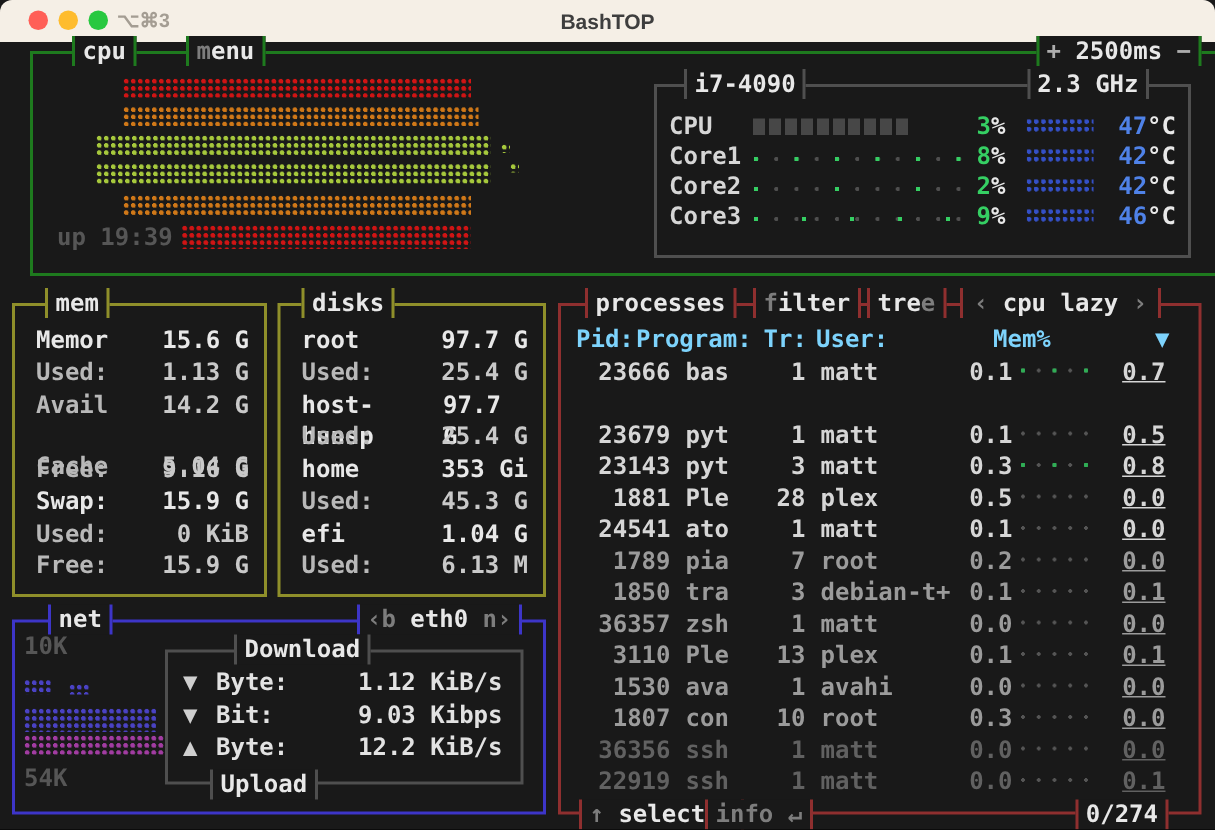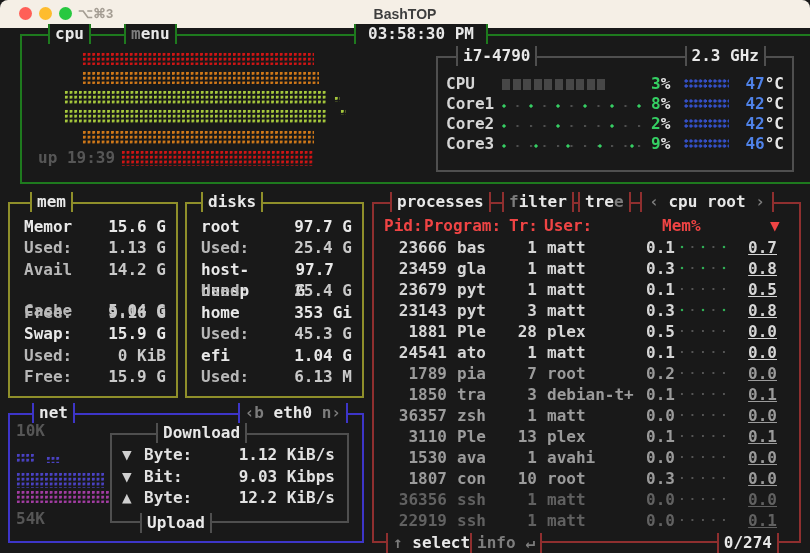--- a/index.html
+++ b/index.html
@@ -50,21 +50,21 @@
              background-size:4.8px 5px;}
   .ci-temp{width:66px;text-align:right;}
   
   .mrow{position:absolute;left:14px;right:10px;height:21px;line-height:21px;display:flex;justify-content:space-between;}
   .mrow .lbl{color:#b8b8b8;} .mrow .val{color:#c9c9c9;}
   .mrow.strong .lbl,.mrow.strong .val{color:#e8e8e8;}
   
   .nrow{position:absolute;left:10px;right:12px;height:21px;line-height:21px;display:flex;}
   .n-arrow{width:22px;color:#cfcfcf;} .n-lbl{width:76px;color:#e2e2e2;} .n-val{flex:1;text-align:right;color:#e2e2e2;}
   
-  .phead{position:absolute;left:8px;right:8px;top:12px;height:20px;color:#ef4444;text-decoration:underline;}
+  .phead{position:absolute;left:8px;right:8px;top:12px;height:20px;color:#7dd3fc;text-decoration:underline;}
   .phead span{position:absolute;}
   .prow{position:absolute;left:8px;right:8px;height:20px;line-height:20px;white-space:nowrap;}
   .prow.t1{color:#d6d6d6;} .prow.t2{color:#9b9b9b;} .prow.t3{color:#616161;}
   .c-pid{display:inline-block;width:65px;text-align:right;}
   .c-prog{display:inline-block;width:46px;margin-left:10px;}
   .c-tr{display:inline-block;width:34px;text-align:right;}
   .c-user{display:inline-block;width:84px;margin-left:10px;}
   .c-mem{display:inline-block;width:44px;text-align:right;}
   .c-dots{display:inline-block;width:50px;height:8px;margin:0 5px 2px 5px;
           background-image:radial-gradient(circle at 2px 4px,#555 1.2px,transparent 1.4px);background-size:10.5px 8px;}
@@ -83,34 +83,34 @@
     <span class="tl green"></span>
     <span class="tb-shortcut">⌥⌘3</span>
     <span class="tb-title">BashTOP</span>
   </div>
 
   <div class="term">
 
     <div class="box b-cpu" style="left:20px;top:6px;width:789px;height:146px;padding-left:10px;">
       <span class="blabel lab-cpu" style="left:26px;">cpu</span>
       <span class="blabel lab-cpu" style="left:102px;"><i class="dim" style="font-style:normal">m</i><span>enu</span></span>
-      <span class="blabel lab-cpu" style="left:332px;width:120px;text-align:center;">03:58:30 PM</span>
+      <span class="blabel lab-cpu" style="right:20px;"><span class="mid">+</span>&nbsp;<span>2500ms</span>&nbsp;<span class="mid">−</span></span>
 
       <div class="dots d-red" style="left:60px;top:16px;width:232px;height:13px;"></div>
       <div class="dots d-org" style="left:60px;top:35px;width:237px;height:13px;"></div>
       <div class="dots d-grn" style="left:42px;top:54px;width:263px;height:14px;"></div>
       <div class="dots d-grn" style="left:312px;top:60px;width:6px;height:6px;"></div>
       <div class="dots d-grn" style="left:42px;top:73px;width:263px;height:14px;"></div>
       <div class="dots d-grn" style="left:318px;top:73px;width:6px;height:6px;"></div>
       <div class="dots d-org" style="left:60px;top:94px;width:232px;height:14px;"></div>
       <div class="dots d-red" style="left:99px;top:114px;width:193px;height:16px;"></div>
       <span class="dim2" style="position:absolute;left:16px;top:112px;">up 19:39</span>
 
       <div class="box b-inner" style="left:414px;top:20px;width:354px;height:112px;">
-        <span class="blabel lab-gray" style="left:18px;">i7-4790</span>
+        <span class="blabel lab-gray" style="left:18px;">i7-4090</span>
         <span class="blabel lab-gray" style="right:26px;">2.3 GHz</span>
 
         <div class="cirow" style="top:16px;">
           <span class="ci-name">CPU</span>
           <span class="ci-graph">
               <span class="meter"></span>
             </span>
           <span class="ci-load"><span class="grn">3</span><span class="wht">%</span></span>
           <span class="ci-tgraph"></span>
           <span class="ci-temp"><span class="blu">47</span><span class="wht">°C</span></span>
@@ -246,33 +246,32 @@
             <span class="n-val">12.2 KiB/s</span>
           </div>
         <span class="blabel lab-gray bottom" style="left:28px;">Upload</span>
       </div>
     </div>
 
     <div class="box b-proc" style="left:372px;top:174px;width:425px;height:337px;">
       <span class="blabel lab-proc" style="left:16px;">processes</span>
       <span class="blabel lab-proc" style="left:128px;"><span class="dim">f</span><span>ilter</span></span>
       <span class="blabel lab-proc" style="left:204px;"><span>tre</span><span class="dim">e</span></span>
-      <span class="blabel lab-proc" style="left:266px;width:120px;text-align:center;"><span class="dim">‹</span>&nbsp;<span>cpu root</span>&nbsp;<span class="dim">›</span></span>
+      <span class="blabel lab-proc" style="left:266px;width:120px;text-align:center;"><span class="dim">‹</span>&nbsp;<span>cpu lazy</span>&nbsp;<span class="dim">›</span></span>
 
       <div class="phead">
         <span style="left:2px;">Pid:</span>
         <span style="left:42px;">Program:</span>
         <span style="left:127px;">Tr:</span>
         <span style="left:162px;">User:</span>
         <span style="left:238px;margin-left:42px;">Mem%</span>
         <span style="left:388px;">▼</span>
       </div>
 
       <div class="prow t1" style="top:34px;"><span class="c-pid">23666</span><span class="c-prog">bas</span><span class="c-tr">1</span><span class="c-user">matt</span><span class="c-mem">0.1</span><span class="c-dots g"></span><span class="c-cpu">0.7</span></div>
-      <div class="prow t1" style="top:55px;"><span class="c-pid">23459</span><span class="c-prog">gla</span><span class="c-tr">1</span><span class="c-user">matt</span><span class="c-mem">0.3</span><span class="c-dots g"></span><span class="c-cpu">0.8</span></div>
       <div class="prow t1" style="top:76px;"><span class="c-pid">23679</span><span class="c-prog">pyt</span><span class="c-tr">1</span><span class="c-user">matt</span><span class="c-mem">0.1</span><span class="c-dots"></span><span class="c-cpu">0.5</span></div>
       <div class="prow t1" style="top:97px;"><span class="c-pid">23143</span><span class="c-prog">pyt</span><span class="c-tr">3</span><span class="c-user">matt</span><span class="c-mem">0.3</span><span class="c-dots g"></span><span class="c-cpu">0.8</span></div>
       <div class="prow t1" style="top:118px;"><span class="c-pid">1881</span><span class="c-prog">Ple</span><span class="c-tr">28</span><span class="c-user">plex</span><span class="c-mem">0.5</span><span class="c-dots"></span><span class="c-cpu">0.0</span></div>
       <div class="prow t1" style="top:139px;"><span class="c-pid">24541</span><span class="c-prog">ato</span><span class="c-tr">1</span><span class="c-user">matt</span><span class="c-mem">0.1</span><span class="c-dots"></span><span class="c-cpu">0.0</span></div>
       <div class="prow t2" style="top:160px;"><span class="c-pid">1789</span><span class="c-prog">pia</span><span class="c-tr">7</span><span class="c-user">root</span><span class="c-mem">0.2</span><span class="c-dots"></span><span class="c-cpu">0.0</span></div>
       <div class="prow t2" style="top:181px;"><span class="c-pid">1850</span><span class="c-prog">tra</span><span class="c-tr">3</span><span class="c-user">debian-t+</span><span class="c-mem">0.1</span><span class="c-dots"></span><span class="c-cpu">0.1</span></div>
       <div class="prow t2" style="top:202px;"><span class="c-pid">36357</span><span class="c-prog">zsh</span><span class="c-tr">1</span><span class="c-user">matt</span><span class="c-mem">0.0</span><span class="c-dots"></span><span class="c-cpu">0.0</span></div>
       <div class="prow t2" style="top:223px;"><span class="c-pid">3110</span><span class="c-prog">Ple</span><span class="c-tr">13</span><span class="c-user">plex</span><span class="c-mem">0.1</span><span class="c-dots"></span><span class="c-cpu">0.1</span></div>
       <div class="prow t2" style="top:244px;"><span class="c-pid">1530</span><span class="c-prog">ava</span><span class="c-tr">1</span><span class="c-user">avahi</span><span class="c-mem">0.0</span><span class="c-dots"></span><span class="c-cpu">0.0</span></div>
       <div class="prow t2" style="top:265px;"><span class="c-pid">1807</span><span class="c-prog">con</span><span class="c-tr">10</span><span class="c-user">root</span><span class="c-mem">0.3</span><span class="c-dots"></span><span class="c-cpu">0.0</span></div>

